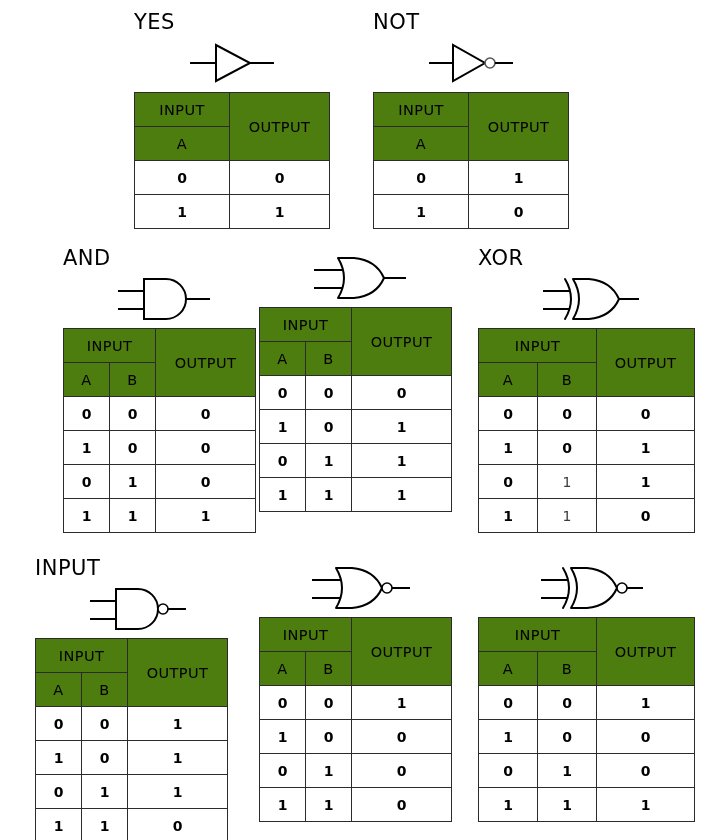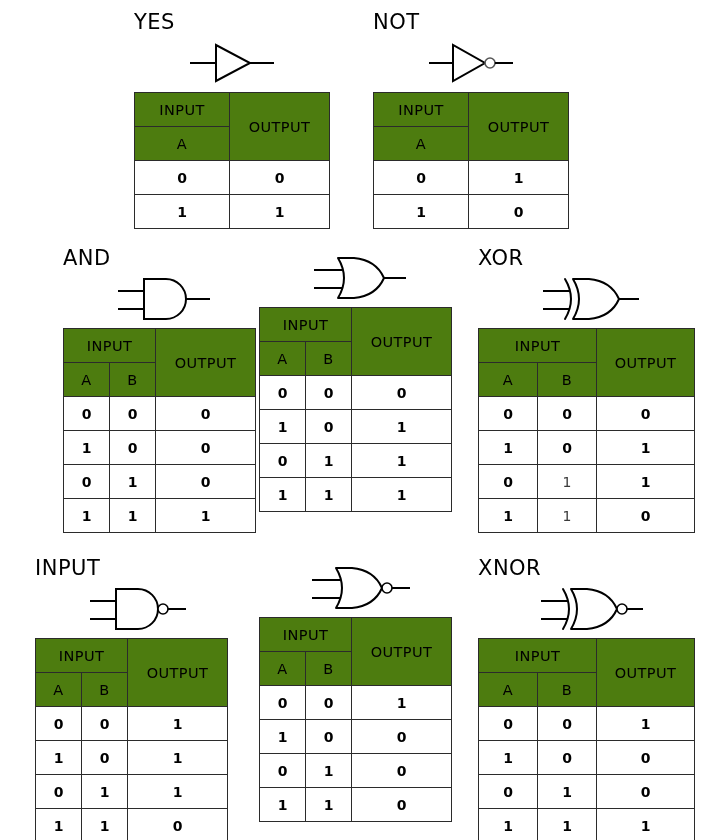--- a/index.html
+++ b/index.html
@@ -362,21 +362,20 @@
         <tr>
           <td class="bit">1</td>
           <td class="bit">1</td>
           <td class="bit">0</td>
         </tr>
       </tbody>
     </table>
 </div>
 
 <div class="gate-block r3 blk-xnor">
-  <div class="gate-title">XNOR</div>
   <div class="gate-symbol">
     <svg width="128" height="48" viewBox="0 0 128 48">
       <g fill="none" stroke="#000" stroke-width="2">
         <line x1="18" y1="16" x2="44" y2="16"></line>
         <line x1="18" y1="34" x2="44" y2="34"></line>
         <path d="M40 4 Q52 24 40 44" stroke-linecap="round"></path>
         <path d="M48 4 Q60 24 48 44 L64 44 Q86 42 94 24 Q86 6 64 4 Z" stroke-linejoin="round"></path>
         <circle cx="99" cy="24" r="5" fill="#fff" stroke="#000" stroke-width="1.6"></circle>
         <line x1="104" y1="24" x2="120" y2="24"></line>
       </g>

